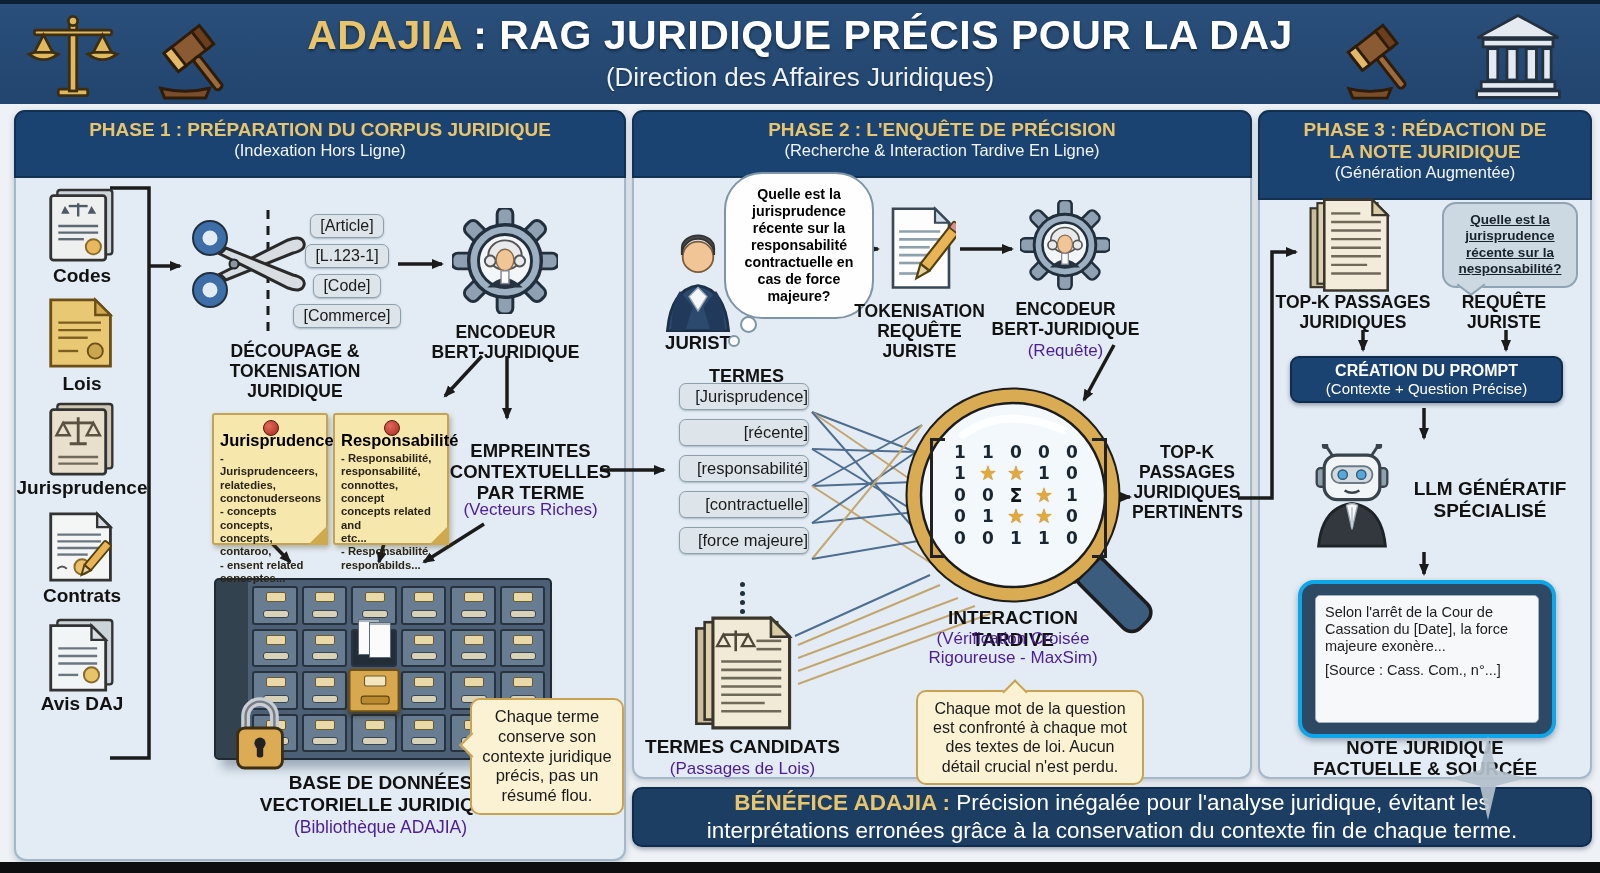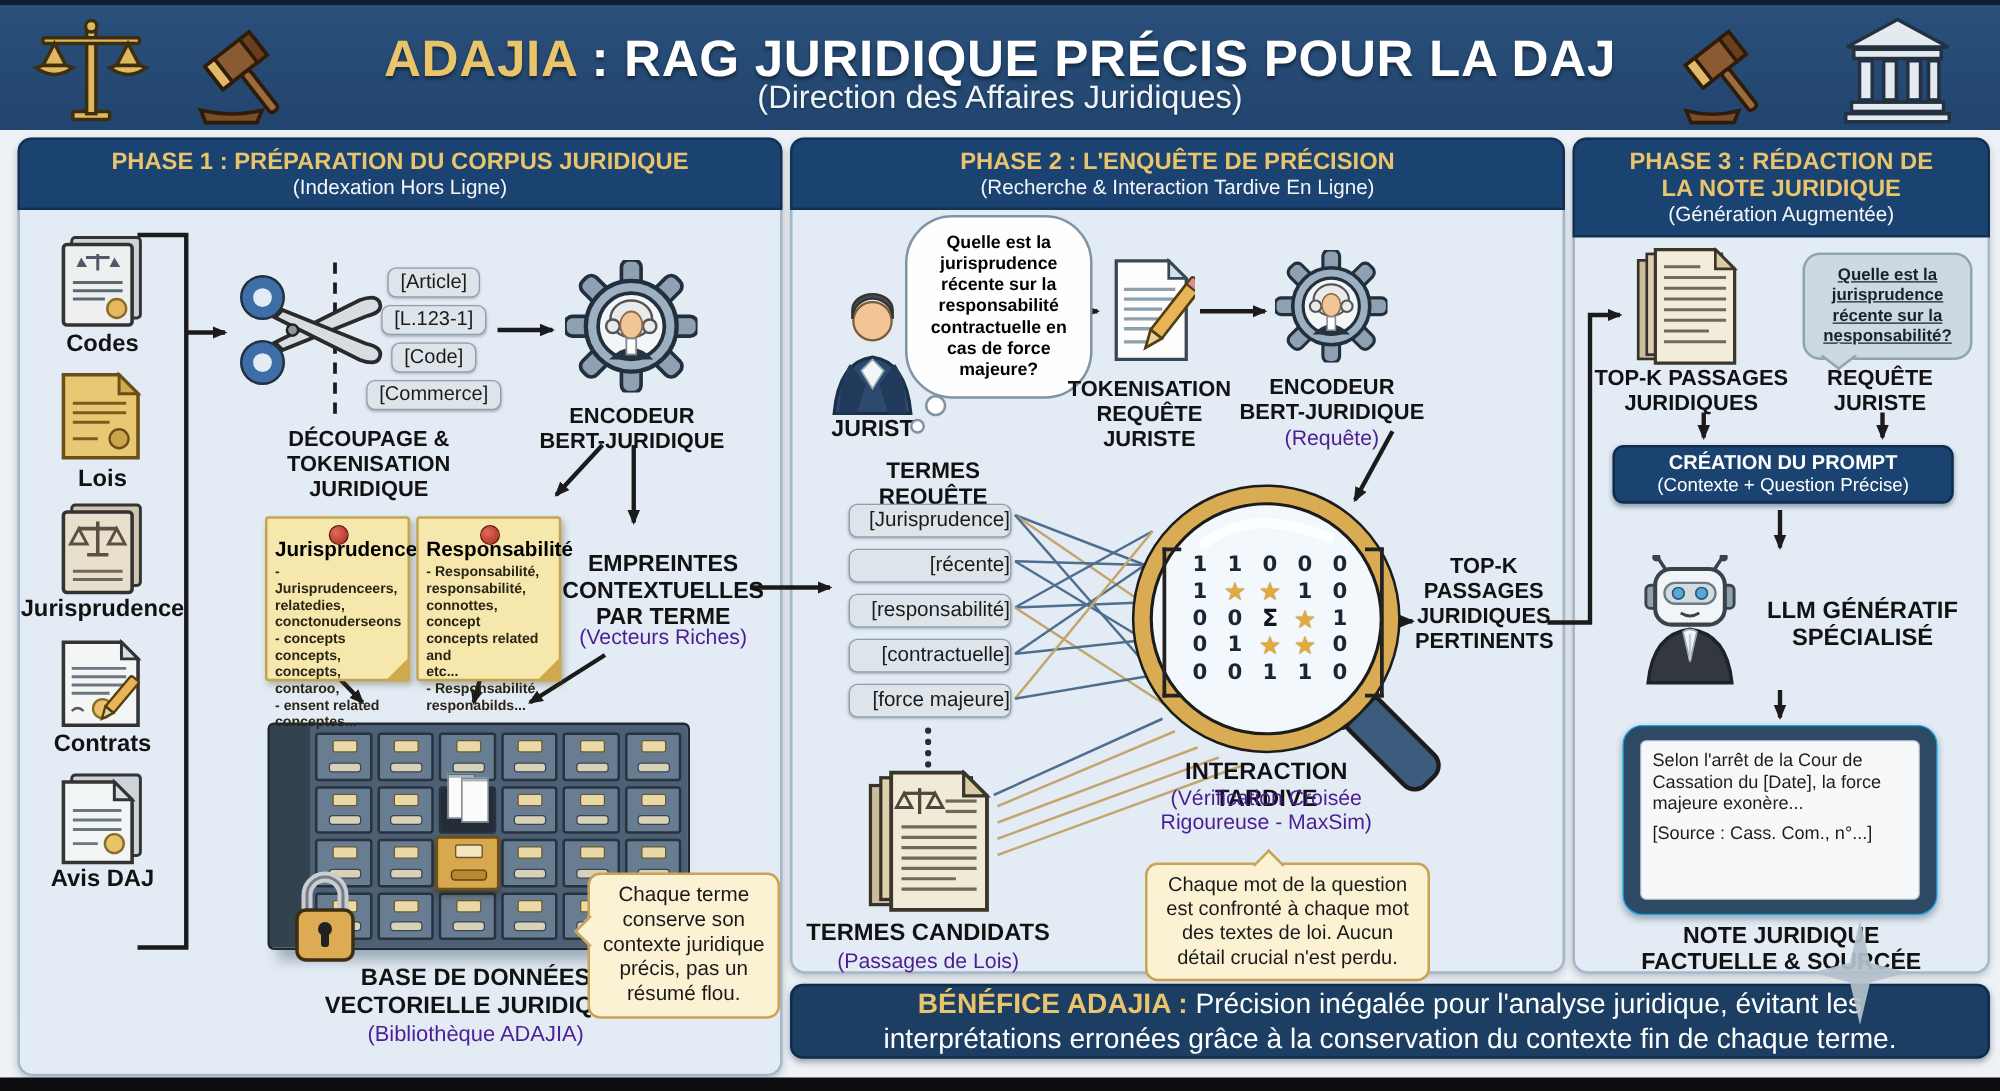--- a/index.html
+++ b/index.html
@@ -1,27 +1,27 @@
 <!DOCTYPE html>
 <html><head>
 <meta charset="utf-8">
 <style>
   html,body{margin:0;padding:0;}
   body{width:1600px;height:873px;overflow:hidden;background:#eef2f6;font-family:"Liberation Sans",sans-serif;}
   #canvas{position:relative;width:1600px;height:873px;}
   .abs{position:absolute;}
   
   .header{left:0;top:0;width:1600px;height:100px;background:linear-gradient(#2a4f7a,#21456e);border-top:4px solid #0d1f33;z-index:2;}
-  .main-title{left:0;top:8px;width:1600px;text-align:center;font-size:41px;font-weight:bold;letter-spacing:.5px;color:#fff;text-shadow:0 2px 3px rgba(0,0,0,.45);margin-top:12px;}
+  .main-title{left:0;top:8px;width:1600px;text-align:center;font-size:41px;font-weight:bold;letter-spacing:.5px;color:#fff;text-shadow:0 2px 3px rgba(0,0,0,.45);}
   .main-title .brand{color:#e9c46a;}
   .main-sub{left:0;top:58px;width:1600px;text-align:center;font-size:26px;color:#eef3f8;text-shadow:0 1px 2px rgba(0,0,0,.4);}
   .botbar{left:0;top:862px;width:1600px;height:11px;background:#0d0d10;z-index:9;}
   
   .panel{background:#e3ecf4;border:2px solid #a5b8ca;border-radius:12px;box-shadow:0 2px 6px rgba(30,50,80,.25);z-index:1;}
-  .phead{position:absolute;left:-2px;top:-2px;right:-2px;background:#1b4371;border-radius:11px 11px 0 0;text-align:center;padding:7px 4px 6px;border:2px solid #12304f;}
+  .phead{position:absolute;left:-2px;top:-2px;right:-2px;background:#1b4371;border-radius:11px 11px 0 0;text-align:center;padding:7px 4px 16px;border:2px solid #12304f;}
   .ptitle{color:#e8c46d;font-weight:bold;font-size:19px;line-height:1.15;white-space:pre-line;}
   .psub{color:#f2f6fa;font-size:16.5px;line-height:1.15;}
   .lbl{font-weight:bold;color:#121212;text-align:center;line-height:1.14;white-space:pre-line;z-index:6;}
   .sub{font-weight:normal;color:#4c1d95;text-align:center;line-height:1.14;white-space:pre-line;z-index:6;}
   .chip{background:#dde5eb;border:1.5px solid #8fa0ac;border-radius:7px;color:#1b1b1b;text-align:right;box-shadow:0 1px 2px rgba(60,80,100,.35);}
   .chipcol{display:flex;flex-direction:column;align-items:center;z-index:6;}
   .chip.p1{font-size:16px;padding:2px 9px;}
   .chip.p2{font-size:16.5px;width:128px;padding:3px 0;}
   
   .note{background:#f6e7ac;border:2px solid #c3a452;border-radius:3px;box-shadow:2px 3px 5px rgba(80,70,30,.35);padding:16px 6px 6px;z-index:6;}
@@ -62,21 +62,21 @@
   .mrow{display:flex;justify-content:space-between;height:21.5px;align-items:center;}
   .mc{width:24px;text-align:center;font-size:17px;font-weight:bold;color:#1a2733;font-family:"DejaVu Sans",sans-serif;}
   .mc.star{color:#e2a93c;font-size:20px;text-shadow:0 0 1px #8a6410;}
   .mc.sigma{font-size:19px;color:#10161c;}
   .mbr{position:absolute;top:438px;width:12px;height:114px;z-index:7;}
   .mbr.l{left:930px;border-left:3px solid #222;border-top:3px solid #222;border-bottom:3px solid #222;}
   .mbr.r{left:1092px;border-right:3px solid #222;border-top:3px solid #222;border-bottom:3px solid #222;}
   .dots{z-index:6;display:flex;flex-direction:column;gap:4px;align-items:center;}
   .dots i{width:5px;height:5px;border-radius:50%;background:#20303e;}
   
-  .tablet{left:1298px;top:580px;width:250px;height:150px;background:#2e4964;border:1px solid #0ea5e9;border-radius:16px;z-index:6;box-shadow:0 3px 6px rgba(10,30,60,.35);}
+  .tablet{left:1298px;top:580px;width:250px;height:150px;background:#2e4964;border:4px solid #0ea5e9;border-radius:16px;z-index:6;box-shadow:0 3px 6px rgba(10,30,60,.35);}
   .tscreen{position:absolute;left:13px;top:11px;right:13px;bottom:11px;background:#f6f8f9;border:1px solid #9fb0bf;border-radius:5px;padding:8px 9px;font-size:14.5px;line-height:1.18;color:#1d1d1d;}
   .tscreen p{margin:0 0 7px 0;}
   .sparkle{z-index:10;opacity:.92;}
 </style>
 </head>
 <body>
 
 <div id="canvas">
 
   <div class="abs header">
@@ -460,21 +460,21 @@
     <circle cx="69" cy="54" r="5.5" fill="#e8eaec" stroke="#555" stroke-width="2"></circle>
     <ellipse cx="54" cy="53" rx="9" ry="11" fill="#f0c697" stroke="#8a6a4a" stroke-width="1.5"></ellipse>
     <path d="M36 81 Q54 62 72 81 H36 Z" fill="#273341"></path>
     <rect x="50" y="64" width="8" height="13" fill="#fff" stroke="#889" stroke-width="1.5"></rect>
   </svg>
   <div class="abs lbl" style="left:988px;top:300px;width:155px;font-size:17.5px">ENCODEUR
 BERT-JURIDIQUE</div>
   <div class="abs sub" style="left:988px;top:341px;width:155px;font-size:17px">(Requête)</div>
 
   <div class="abs lbl" style="left:664px;top:366px;width:165px;font-size:18px">TERMES REQUÊTE</div>
-  <div class="abs chipcol" style="left:678px;top:403px;width:132px;gap:9px">
+  <div class="abs chipcol" style="left:678px;top:383px;width:132px;gap:9px">
     <span class="chip p2">[Jurisprudence]</span>
     <span class="chip p2">[récente]</span>
     <span class="chip p2">[responsabilité]</span>
     <span class="chip p2">[contractuelle]</span>
     <span class="chip p2">[force majeure]</span>
   </div>
   <div class="abs dots" style="left:740px;top:582px">
       <i></i>
       <i></i>
       <i></i>

